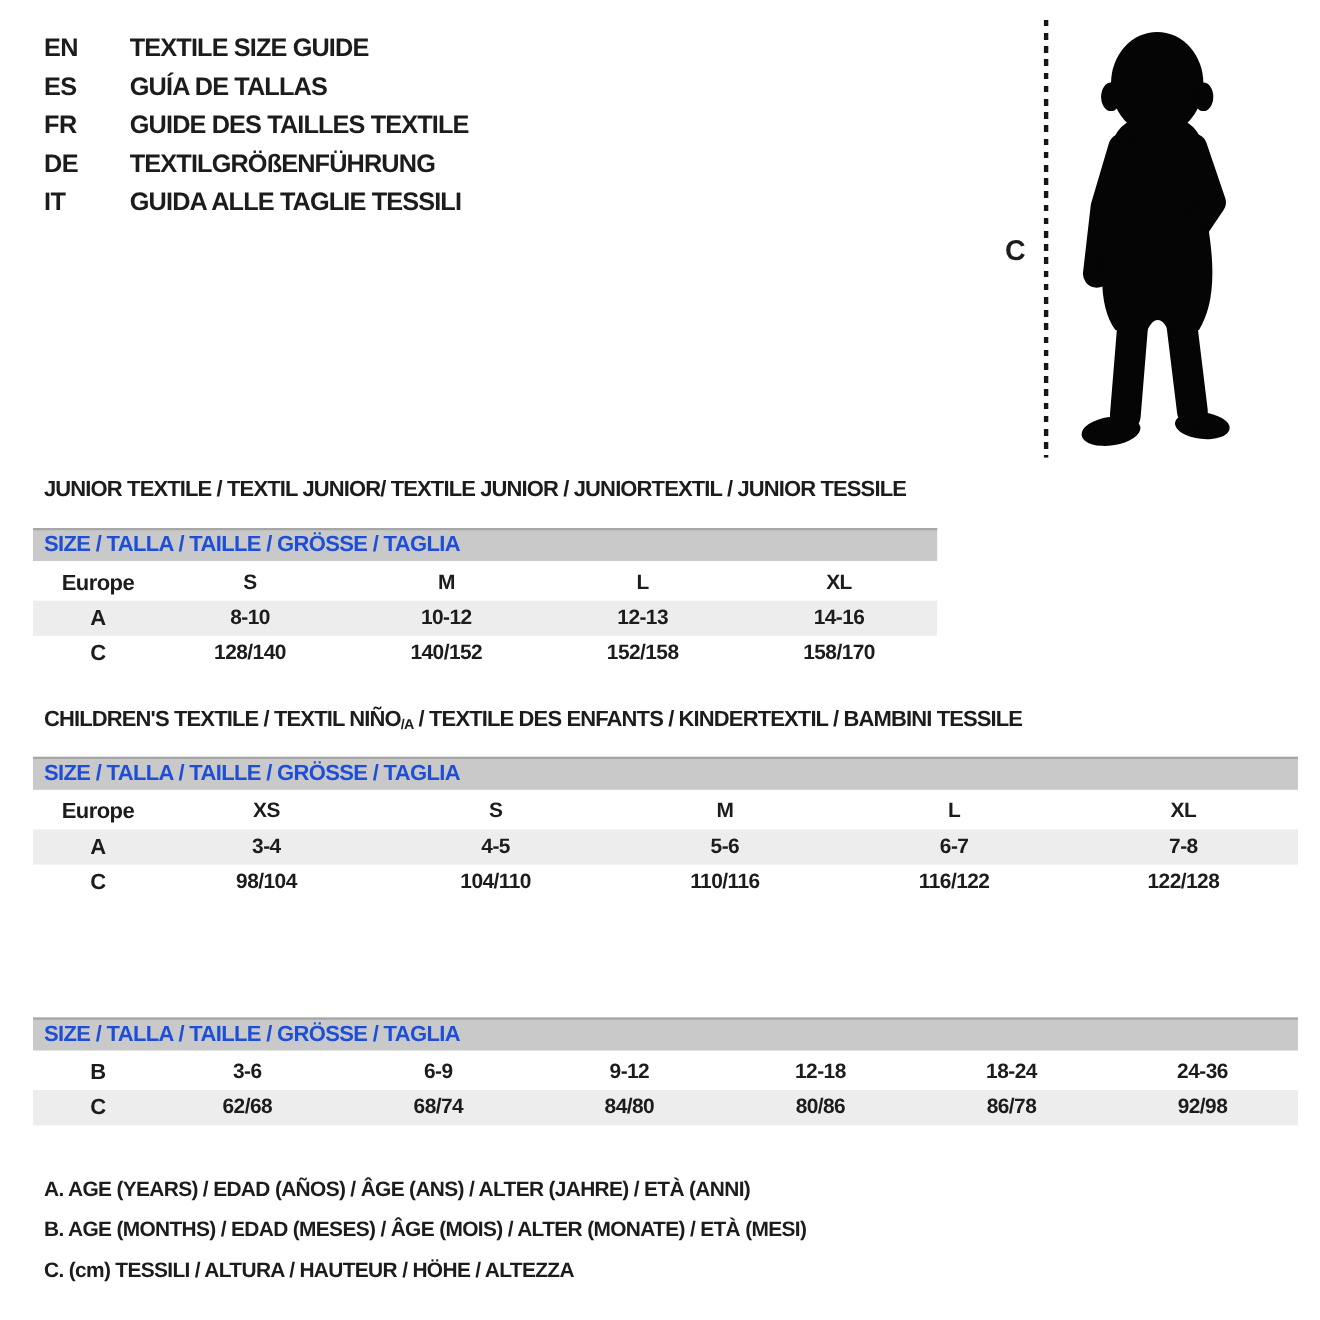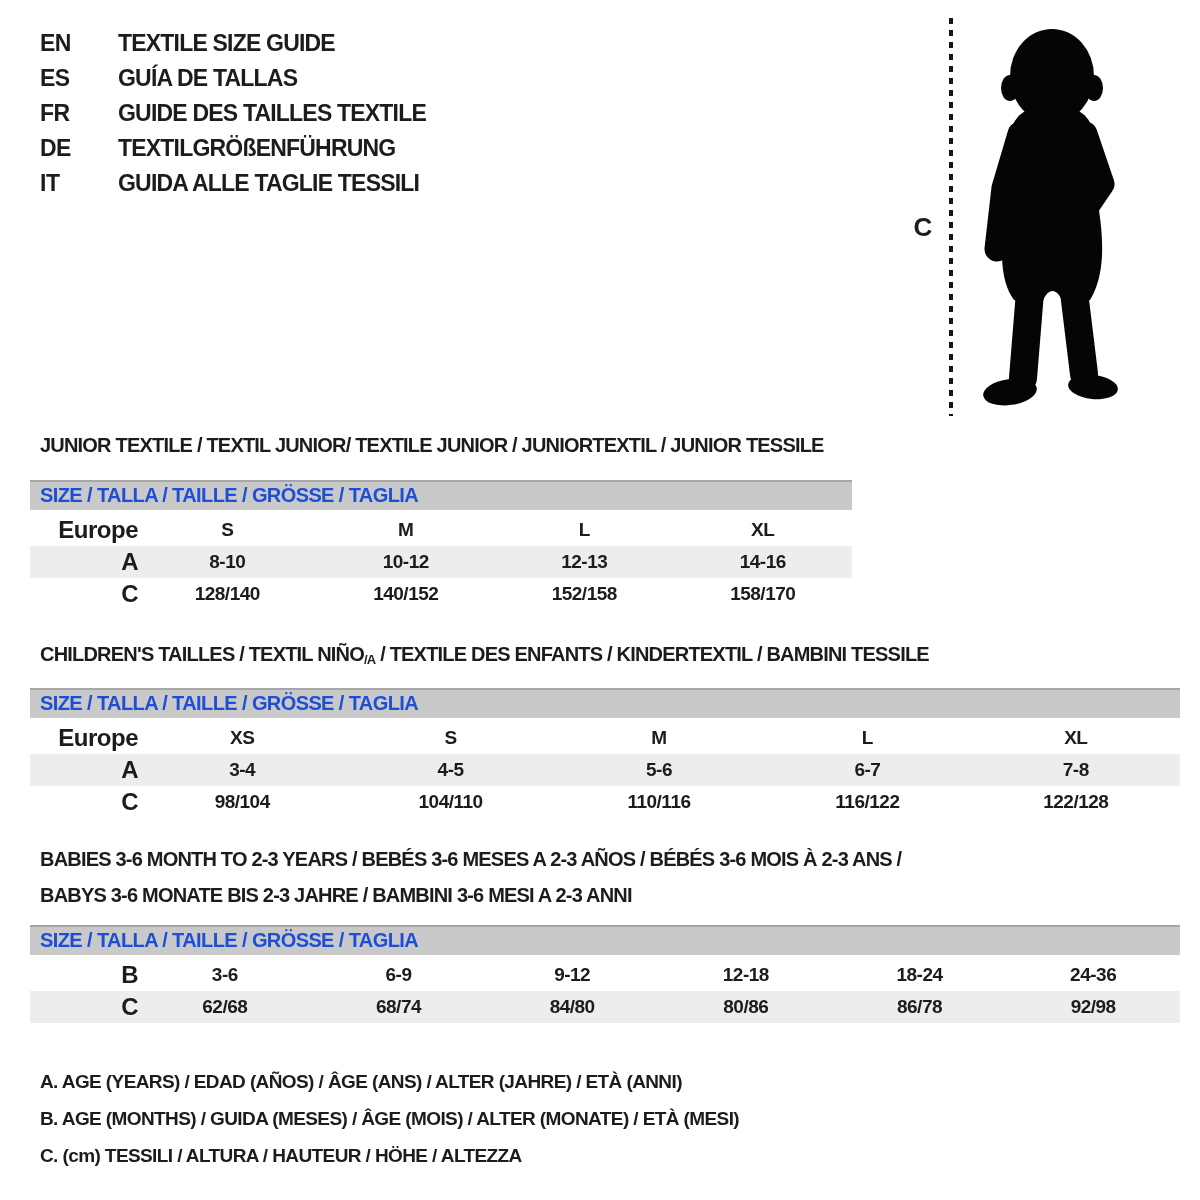--- a/index.html
+++ b/index.html
@@ -31,42 +31,43 @@
     position: absolute; left: 18px; top: 212px; width: 30px;
     font-weight: bold; font-size: 26px; text-align: center;
   }
   .silhouette { position: absolute; left: 72px; top: 16px; }
 
   
   .sec-title {
     position: absolute; left: 40px;
     font-weight: bold; font-size: 20px; letter-spacing: -0.8px;
     white-space: nowrap;
+    text-align: right;
   }
   .sec-title sub { font-size: 13px; vertical-align: -3px; }
   .babies-title { line-height: 36px; }
 
   
   .size-table { position: absolute; left: 30px; }
   .size-bar {
     height: 30px; line-height: 26px;
     background: #c9c9c9; border-top: 2px solid #a6a6a6;
     padding-left: 10px;
     font-weight: bold; font-size: 20px; letter-spacing: -0.6px; color: #1d4ed8;
     white-space: nowrap;
   }
   .t-rows { margin-top: 4px; }
   .t-row { display: grid; height: 32px; align-items: center; }
   .t-row:nth-child(2) { background: #ededed; }
   .cols-4 { grid-template-columns: 108px repeat(4, 1fr); }
   .cols-5 { grid-template-columns: 108px repeat(5, 1fr); }
   .cols-6 { grid-template-columns: 108px repeat(6, 1fr); }
   .t-label {
-    padding-left: 10px; text-align: right;
-    font-weight: bold; font-size: 24px; letter-spacing: -0.5px;
+    padding-left: 10px; text-align: center;
+    font-weight: bold; font-size: 20px; letter-spacing: -0.5px;
   }
   .t-cell {
     text-align: center;
     font-weight: bold; font-size: 19px; letter-spacing: -0.5px;
   }
 
   
   .legend { position: absolute; left: 40px; top: 1063px; }
   .legend-line {
     height: 37px; line-height: 37px;
@@ -152,21 +153,21 @@
       <div class="t-row cols-4">
         <div class="t-label">C</div>
         <div class="t-cell">128/140</div>
         <div class="t-cell">140/152</div>
         <div class="t-cell">152/158</div>
         <div class="t-cell">158/170</div>
       </div>
     </div>
   </div>
 
-  <div id="children-title" class="sec-title"><span>CHILDREN'S TAILLES / TEXTIL NIÑO</span><sub>/A</sub><span> / TEXTILE DES ENFANTS / KINDERTEXTIL / BAMBINI TESSILE</span></div>
+  <div id="children-title" class="sec-title"><span>CHILDREN'S TEXTILE / TEXTIL NIÑO</span><sub>/A</sub><span> / TEXTILE DES ENFANTS / KINDERTEXTIL / BAMBINI TESSILE</span></div>
   <div id="children-table" class="size-table">
     <div class="size-bar">SIZE / TALLA / TAILLE / GRÖSSE / TAGLIA</div>
     <div class="t-rows">
       <div class="t-row cols-5">
         <div class="t-label">Europe</div>
         <div class="t-cell">XS</div>
         <div class="t-cell">S</div>
         <div class="t-cell">M</div>
         <div class="t-cell">L</div>
         <div class="t-cell">XL</div>
@@ -183,24 +184,20 @@
         <div class="t-label">C</div>
         <div class="t-cell">98/104</div>
         <div class="t-cell">104/110</div>
         <div class="t-cell">110/116</div>
         <div class="t-cell">116/122</div>
         <div class="t-cell">122/128</div>
       </div>
     </div>
   </div>
 
-  <div id="babies-title" class="sec-title babies-title">
-    <div>BABIES 3-6 MONTH TO 2-3 YEARS / BEBÉS 3-6 MESES A 2-3 AÑOS / BÉBÉS 3-6 MOIS À 2-3 ANS /</div>
-    <div>BABYS 3-6 MONATE BIS 2-3 JAHRE / BAMBINI 3-6 MESI A 2-3 ANNI</div>
-  </div>
   <div id="babies-table" class="size-table">
     <div class="size-bar">SIZE / TALLA / TAILLE / GRÖSSE / TAGLIA</div>
     <div class="t-rows">
       <div class="t-row cols-6">
         <div class="t-label">B</div>
         <div class="t-cell">3-6</div>
         <div class="t-cell">6-9</div>
         <div class="t-cell">9-12</div>
         <div class="t-cell">12-18</div>
         <div class="t-cell">18-24</div>
@@ -213,17 +210,17 @@
         <div class="t-cell">84/80</div>
         <div class="t-cell">80/86</div>
         <div class="t-cell">86/78</div>
         <div class="t-cell">92/98</div>
       </div>
     </div>
   </div>
 
   <div class="legend">
     <div class="legend-line">A. AGE (YEARS) / EDAD (AÑOS) / ÂGE (ANS) / ALTER (JAHRE) / ETÀ (ANNI)</div>
-    <div class="legend-line">B. AGE (MONTHS) / GUIDA (MESES) / ÂGE (MOIS) / ALTER (MONATE) / ETÀ (MESI)</div>
+    <div class="legend-line">B. AGE (MONTHS) / EDAD (MESES) / ÂGE (MOIS) / ALTER (MONATE) / ETÀ (MESI)</div>
     <div class="legend-line">C. (cm) TESSILI / ALTURA / HAUTEUR / HÖHE / ALTEZZA</div>
   </div>
 
 </div>
 
 </body></html>

